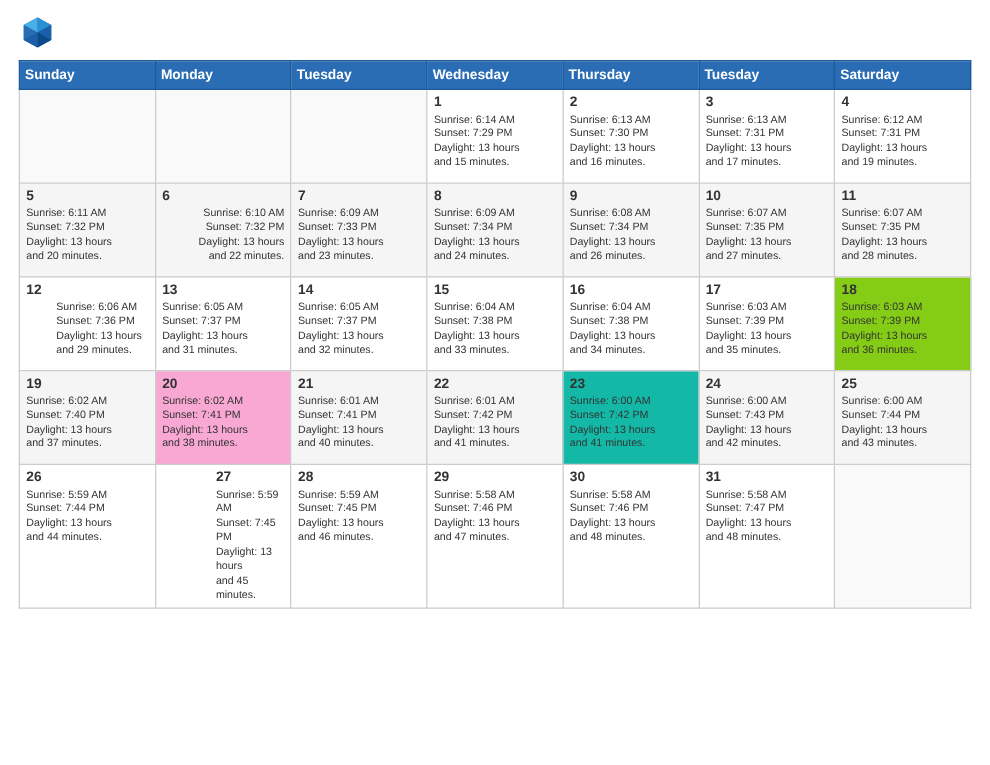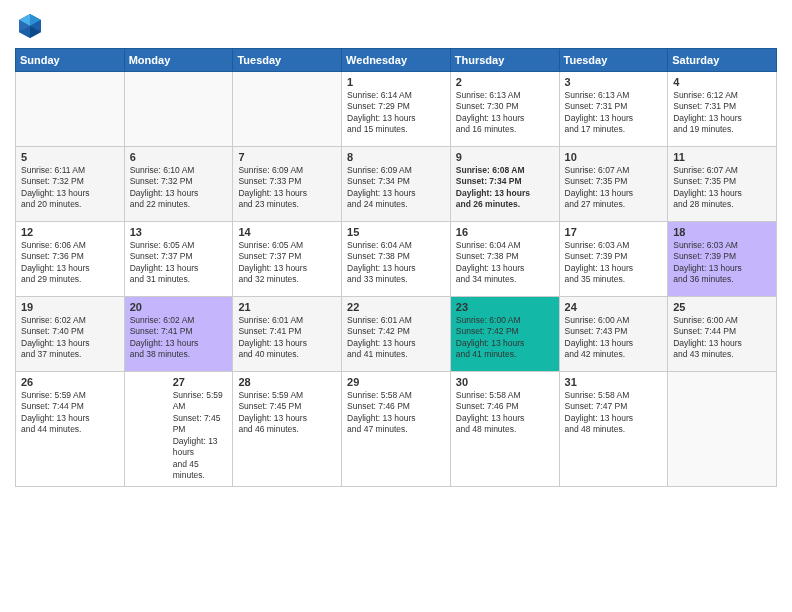--- a/index.html
+++ b/index.html
@@ -180,42 +180,42 @@
         <tr>
           <td style="background: rgb(245, 245, 245);">
             <div class="day-number">5</div>
             <div class="day-info" style="white-space: pre-line;">Sunrise: 6:11 AM
 Sunset: 7:32 PM
 Daylight: 13 hours
 and 20 minutes.</div>
           </td>
           <td style="background: rgb(245, 245, 245);">
             <div class="day-number">6</div>
-            <div class="day-info" style="white-space: pre-line;">Sunrise: 6:10 AM
+            <div class="day-info" style="white-space: pre-line; text-align: right;">Sunrise: 6:10 AM
 Sunset: 7:32 PM
 Daylight: 13 hours
 and 22 minutes.</div>
           </td>
           <td style="background: rgb(245, 245, 245);">
             <div class="day-number">7</div>
             <div class="day-info" style="white-space: pre-line;">Sunrise: 6:09 AM
 Sunset: 7:33 PM
 Daylight: 13 hours
 and 23 minutes.</div>
           </td>
           <td style="background: rgb(245, 245, 245);">
             <div class="day-number">8</div>
             <div class="day-info" style="white-space: pre-line;">Sunrise: 6:09 AM
 Sunset: 7:34 PM
 Daylight: 13 hours
 and 24 minutes.</div>
           </td>
           <td style="background: rgb(245, 245, 245);">
             <div class="day-number">9</div>
-            <div class="day-info" style="white-space: pre-line; font-weight: bold;">Sunrise: 6:08 AM
+            <div class="day-info" style="white-space: pre-line;">Sunrise: 6:08 AM
 Sunset: 7:34 PM
 Daylight: 13 hours
 and 26 minutes.</div>
           </td>
           <td style="background: rgb(245, 245, 245);">
             <div class="day-number">10</div>
             <div class="day-info" style="white-space: pre-line;">Sunrise: 6:07 AM
 Sunset: 7:35 PM
 Daylight: 13 hours
 and 27 minutes.</div>
@@ -224,21 +224,21 @@
             <div class="day-number">11</div>
             <div class="day-info" style="white-space: pre-line;">Sunrise: 6:07 AM
 Sunset: 7:35 PM
 Daylight: 13 hours
 and 28 minutes.</div>
           </td>
         </tr>
         <tr>
           <td style="background: rgb(255, 255, 255);">
             <div class="day-number">12</div>
-            <div class="day-info" style="white-space: pre-line;">Sunrise: 6:06 AM
+            <div class="day-info" style="white-space: pre-line; margin-left: 24px;">Sunrise: 6:06 AM
 Sunset: 7:36 PM
 Daylight: 13 hours
 and 29 minutes.</div>
           </td>
           <td style="background: rgb(255, 255, 255);">
             <div class="day-number">13</div>
             <div class="day-info" style="white-space: pre-line;">Sunrise: 6:05 AM
 Sunset: 7:37 PM
 Daylight: 13 hours
 and 31 minutes.</div>
@@ -264,37 +264,37 @@
 Daylight: 13 hours
 and 34 minutes.</div>
           </td>
           <td style="background: rgb(255, 255, 255);">
             <div class="day-number">17</div>
             <div class="day-info" style="white-space: pre-line;">Sunrise: 6:03 AM
 Sunset: 7:39 PM
 Daylight: 13 hours
 and 35 minutes.</div>
           </td>
-          <td style="background: #c4b5fd; margin-left: 43px;">
+          <td style="background: #84cc16; margin-left: 43px;">
             <div class="day-number">18</div>
             <div class="day-info" style="white-space: pre-line;">Sunrise: 6:03 AM
 Sunset: 7:39 PM
 Daylight: 13 hours
 and 36 minutes.</div>
           </td>
         </tr>
         <tr>
           <td style="background: rgb(245, 245, 245);">
             <div class="day-number">19</div>
             <div class="day-info" style="white-space: pre-line;">Sunrise: 6:02 AM
 Sunset: 7:40 PM
 Daylight: 13 hours
 and 37 minutes.</div>
           </td>
-          <td style="background: #c4b5fd;">
+          <td style="background: #f9a8d4;">
             <div class="day-number">20</div>
             <div class="day-info" style="white-space: pre-line;">Sunrise: 6:02 AM
 Sunset: 7:41 PM
 Daylight: 13 hours
 and 38 minutes.</div>
           </td>
           <td style="background: rgb(245, 245, 245);">
             <div class="day-number">21</div>
             <div class="day-info" style="white-space: pre-line;">Sunrise: 6:01 AM
 Sunset: 7:41 PM

